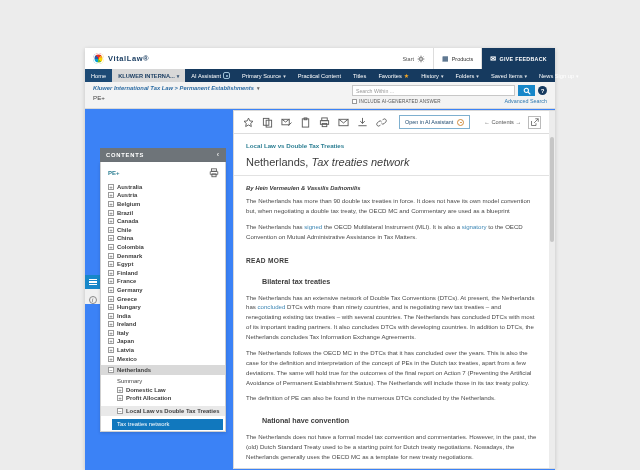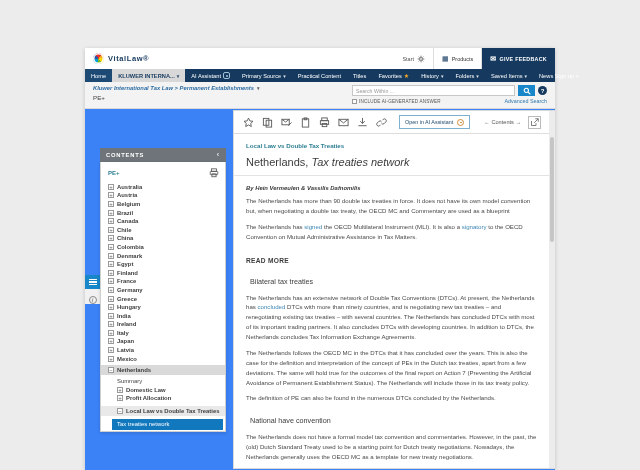--- a/index.html
+++ b/index.html
@@ -107,21 +107,21 @@
 
   .article-scroll { flex:1; overflow:hidden; padding:5px 18px 0 12px; position:relative; }
   .doclink { display:block; font-size:6.2px; font-weight:bold; color:#2d7f93; margin:3px 0 7px; cursor:pointer; }
   .art-title { font-size:11px; font-weight:normal; color:#3c3c3c; margin-bottom:7px; }
   .art-title em { font-style:italic; }
   .title-rule { border:none; border-top:1px solid #e2e2e2; margin:0 -18px 9px -12px; }
   .byline { font-size:5.9px; font-weight:bold; font-style:italic; color:#3a3a3a; margin-bottom:5px; }
   .article p.bodyp { font-size:6.1px; color:#4a4a4a; line-height:1.62; margin-bottom:6px; }
   .tlink { color:#3c86b4; cursor:pointer; }
   .readmore { font-size:6.6px; font-weight:bold; color:#3c3c3c; letter-spacing:.3px; margin:15px 0 11px; }
-  .sec-head { font-size:7.2px; font-weight:normal; color:#3c3c3c; margin:13px 4px 7px; }
+  .sec-head { font-size:7.2px; font-weight:bold; color:#3c3c3c; margin:13px 16px 7px; }
 
   .scrollstrip { position:absolute; right:0; top:0; bottom:0; width:6px; background:#ececec; }
   .scrollthumb { position:absolute; left:1px; top:26px; width:4px; height:105px; background:#c6c6c6; border-radius:2px; cursor:grab; }
 </style>
 </head>
 <body>
 
 <div class="window">
 
   <header class="topbar">

